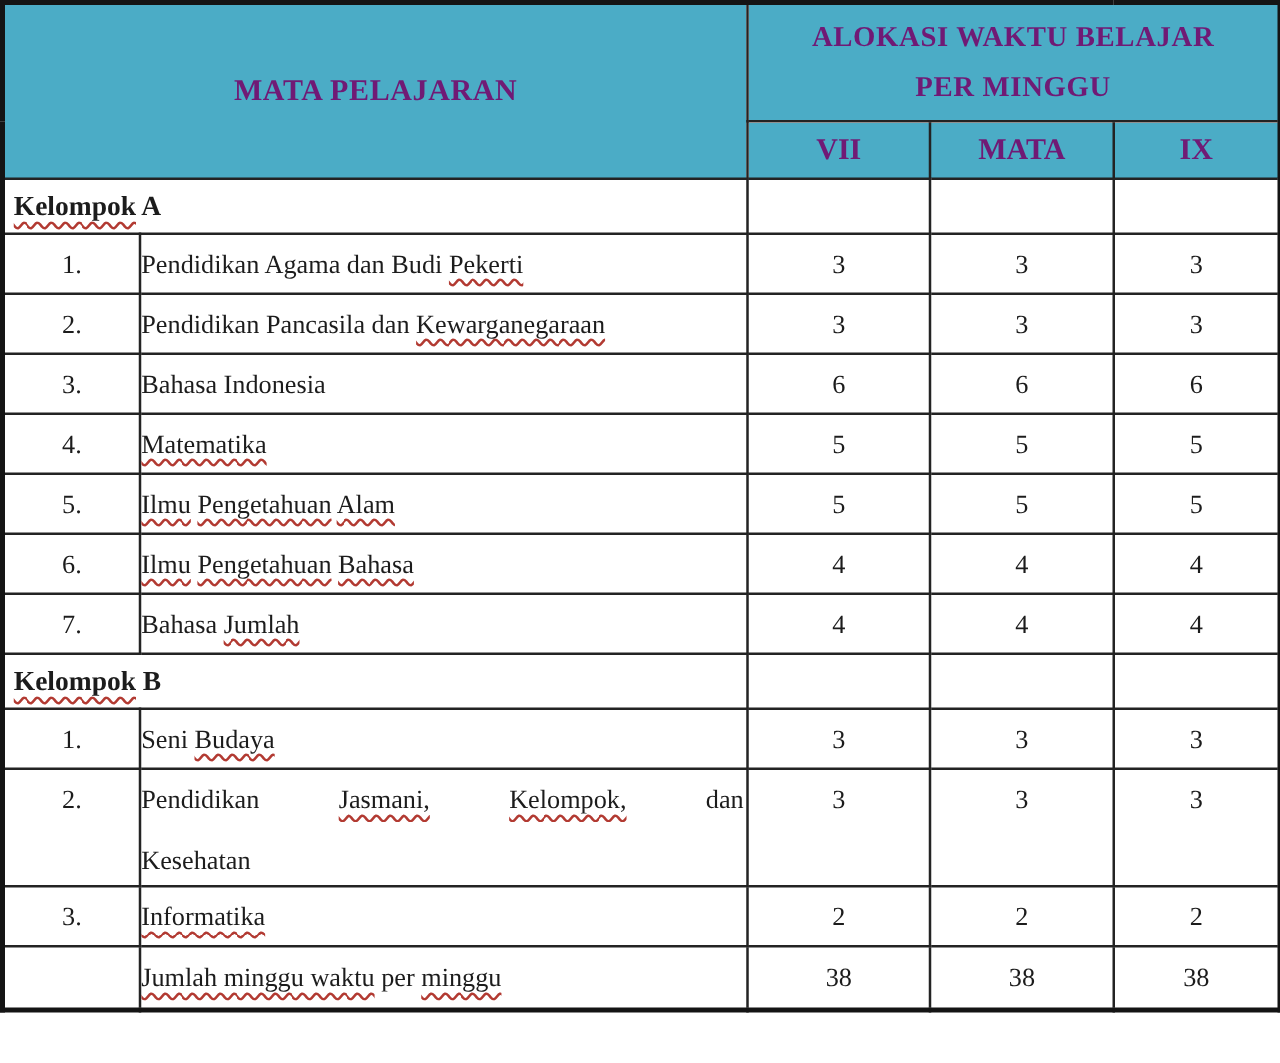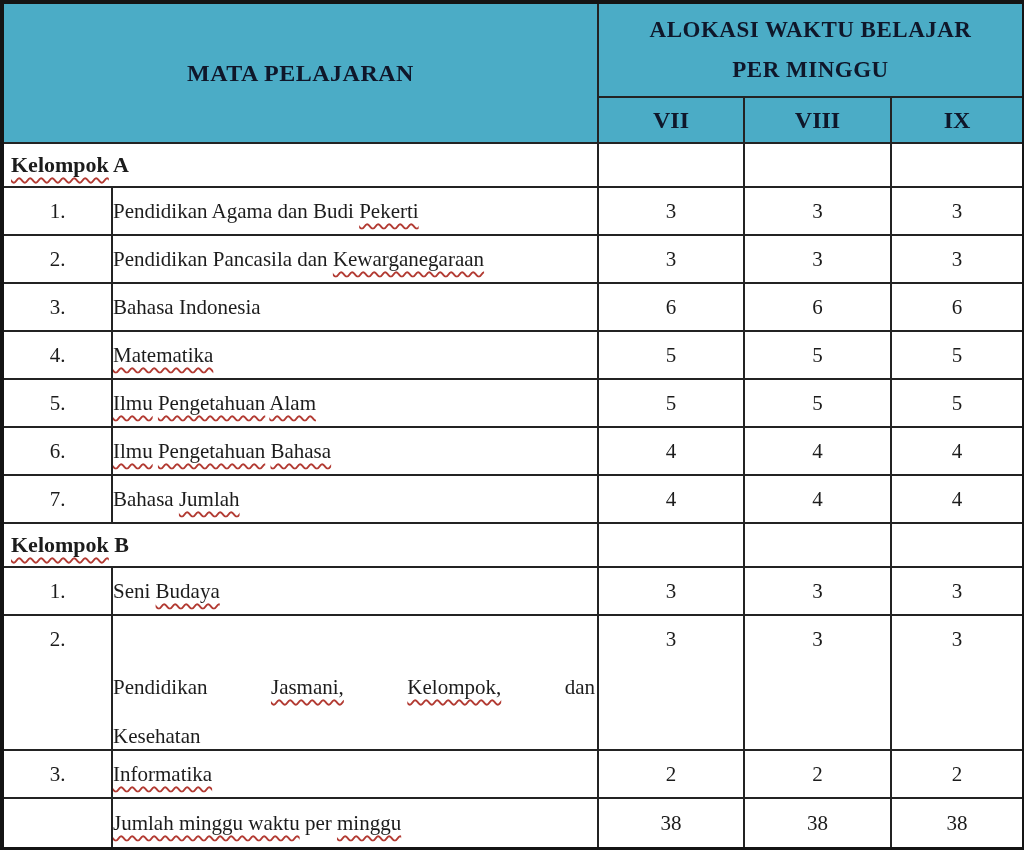--- a/index.html
+++ b/index.html
@@ -21,21 +21,21 @@
   table.curriculum th,
   table.curriculum td {
     border: 2px solid #232323;
     padding: 0;
     overflow: hidden;
   }
   
   thead th {
     background: #4BACC6;
     border-color: #1c3a5e;
-    color: #0f172a;
+    color: #701a75;
     font-family: Liberation Serif, serif;
   }
   th.mata {
     font-size: 24px;
     font-weight: bold;
     text-align: center;
     letter-spacing: 0.5px;
   }
   th.alloc { height: 94px; }
   .alloc-wrap {
@@ -68,21 +68,20 @@
     font-size: 22px;
     height: 44px;
     padding-left: 7px;
   }
   tr.item td  { height: 48px; }
   tr.tall td  { height: 94px; vertical-align: top; padding-top: 11px; }
   .spread {
     display: flex;
     justify-content: space-between;
     padding-right: 2px;
-    margin-top: 48px;
   }
   .line2 { margin-top: 24px; }
   tr.total td { height: 51px; }
   
   .sq {
     text-decoration-line: underline;
     text-decoration-style: wavy;
     text-decoration-color: #b23a32;
     text-decoration-thickness: 2px;
     text-underline-offset: 5px;
@@ -106,21 +105,21 @@
       <th class="mata" rowspan="2" colspan="2">MATA PELAJARAN</th>
       <th class="alloc" colspan="3">
         <div class="alloc-wrap">
           <div>ALOKASI WAKTU BELAJAR</div>
           <div>PER MINGGU</div>
         </div>
       </th>
     </tr>
     <tr class="grades">
       <th>VII</th>
-      <th>VIII</th>
+      <th>MATA</th>
       <th>IX</th>
     </tr>
   </thead>
   <tbody>
 
     <tr class="section">
       <td class="subj" colspan="2"><span class="sq">Kelompok</span><span> A</span></td>
       <td class="val"></td>
       <td class="val"></td>
       <td class="val"></td>

